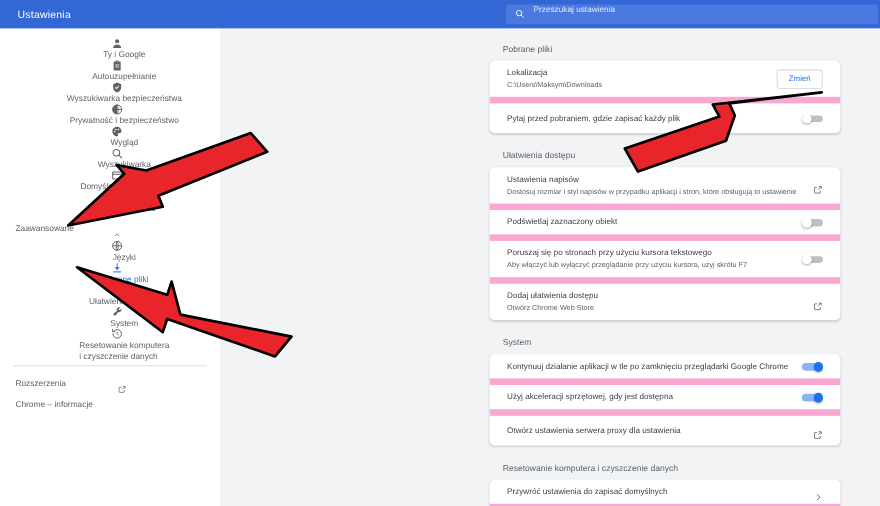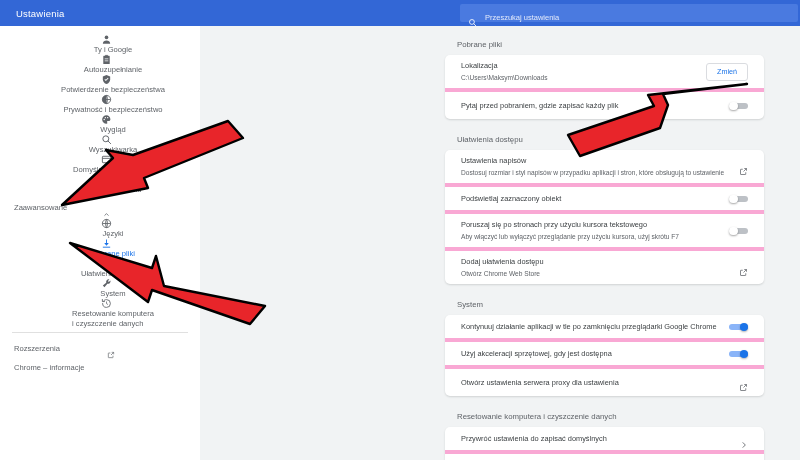--- a/index.html
+++ b/index.html
@@ -19,21 +19,21 @@
     display: flex; align-items: center;
   }
   .header-title {
     color: #ffffff; font-size: 9.5px; font-weight: 500;
     margin-left: 16px; letter-spacing: .2px;
   }
   .search-wrap {
     position: absolute; left: 460px; top: 4px;
     width: 338px; height: 18px;
     background: #4a7ae0; border-radius: 2px;
-    display: flex; align-items: flex-end; padding: 0 8px;
+    display: flex; align-items: flex-start; padding: 0 8px;
   }
   .search-icon { width: 9px; height: 9px; flex: 0 0 auto; opacity: .92; }
   .search-input {
     border: none; outline: none; background: transparent;
     color: #eef2fc; font-size: 7.5px; margin-left: 8px;
     font-family: "Liberation Sans", sans-serif; width: 100%;
   }
   .search-input::placeholder { color: #e3eafb; opacity: 1; }
 
   
@@ -89,21 +89,21 @@
   }
   .section-title.spaced { margin-top: 16px; }
   .card {
     background: #ffffff; border-radius: 5px;
     box-shadow: 0 1px 2px rgba(60,64,67,.18);
     overflow: hidden;
   }
   .row {
     display: flex; align-items: center;
     padding: 0 16px; min-height: 27px;
-    border-bottom: 4px solid #f9a8d4;
+    border-bottom: 6px solid #f9a8d4;
   }
   .row:last-child { border-bottom: none; gap: 48px; }
   .row.tall { min-height: 31px; }
   .row-text { flex: 1 1 auto; padding: 6px 0; }
   .row-title { font-size: 7.4px; color: #3c4043; line-height: 10px; }
   .row-sub { font-size: 6.6px; color: #5f6368; line-height: 9.5px; margin-top: 1.5px; }
 
   .btn-text {
     border: 1px solid #dadce0; background: #fff;
     color: #1a73e8; font-size: 7.2px;
@@ -173,21 +173,21 @@
       <span class="nav-label">Autouzupełnianie</span>
     </div>
 
     <div class="nav-item">
       <span class="nav-icon">
         <svg viewBox="0 0 24 24" fill="#5f6368">
             <path d="M12 2l8 3.5v6c0 5-3.4 9.4-8 10.5-4.6-1.1-8-5.5-8-10.5v-6z"></path>
             <path d="M10.6 15.4l-3-3 1.3-1.3 1.7 1.7 4.4-4.4 1.3 1.3z" fill="#fff"></path>
           </svg>
       </span>
-      <span class="nav-label">Potwierdzenie bezpieczeństwa</span>
+      <span class="nav-label">Wyszukiwarka bezpieczeństwa</span>
     </div>
 
     <div class="nav-item">
       <span class="nav-icon">
         <svg viewBox="0 0 24 24" fill="none" stroke="#5f6368" stroke-width="1.9">
           <circle cx="12" cy="12" r="9"></circle>
             <path d="M3 12h18M12 3c2.6 3 2.6 15 0 18M12 3c-2.6 3-2.6 15 0 18"></path>
           <path d="M12 3a9 9 0 000 18" fill="#5f6368" stroke="none"></path>
         </svg>
       </span>

